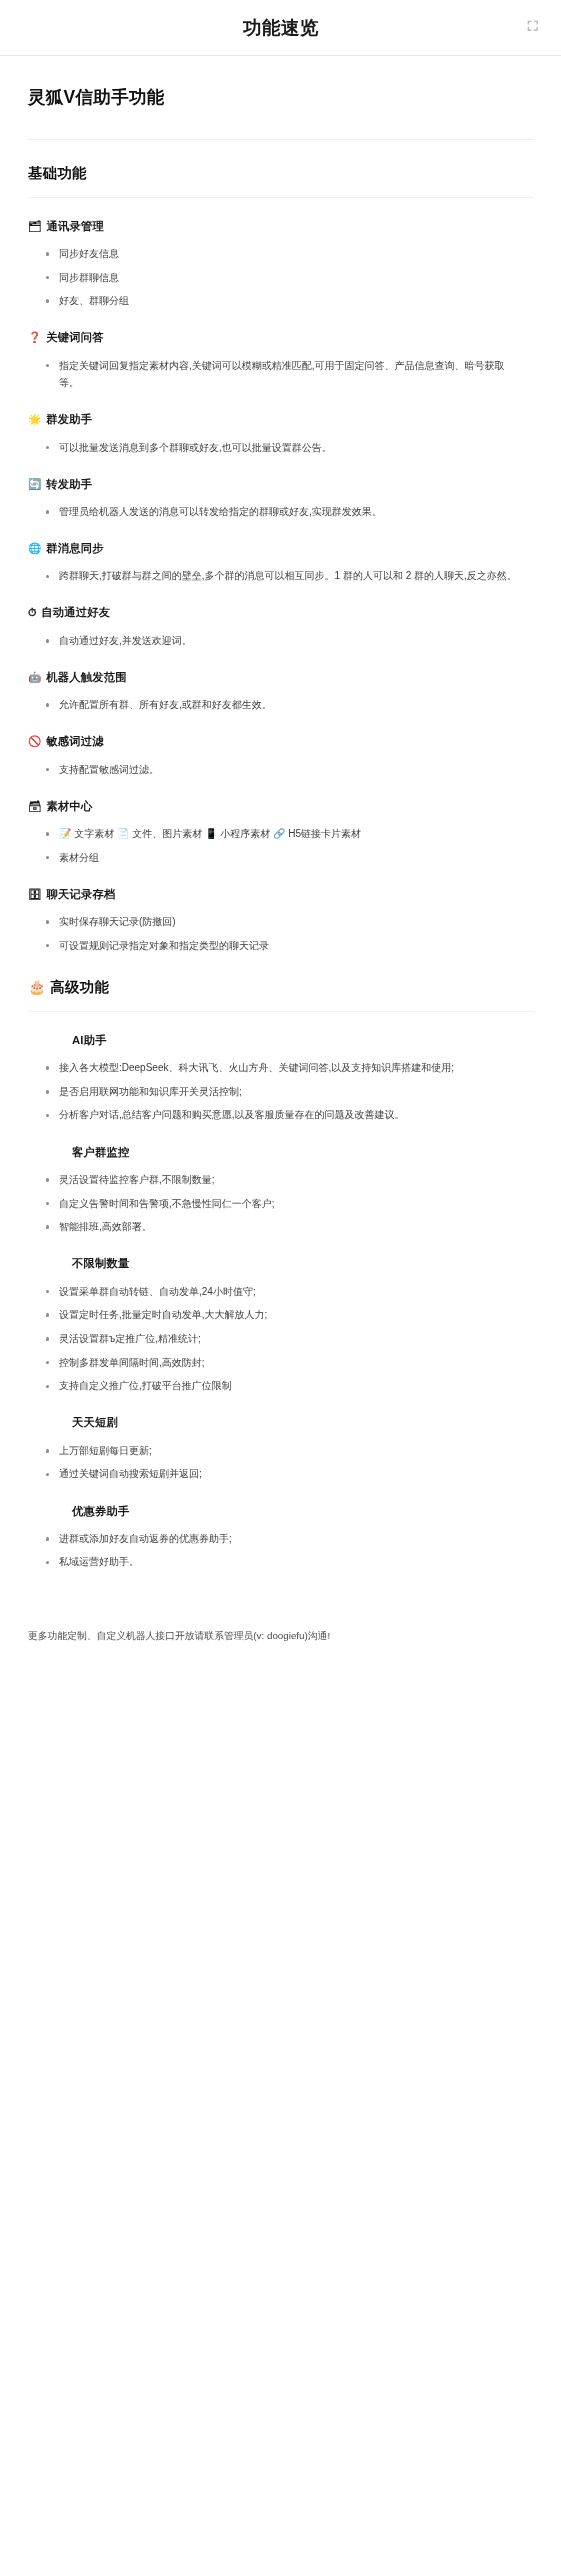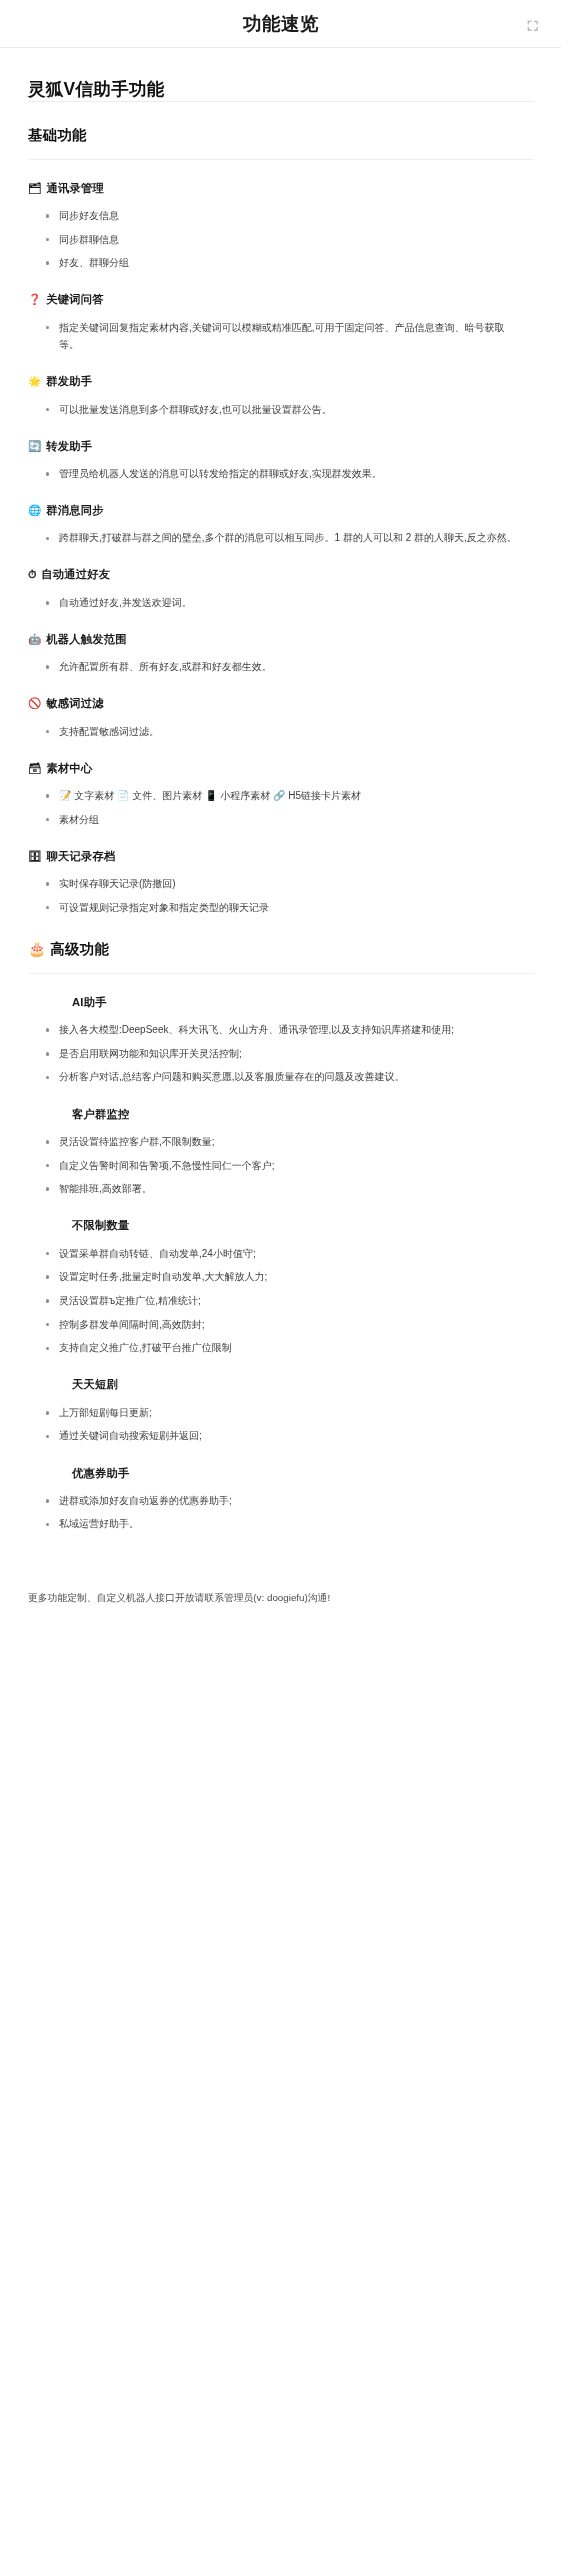--- a/index.html
+++ b/index.html
@@ -16,21 +16,21 @@
   .page {
     width: 562px;
     min-height: 2598px;
     background: #ffffff;
     position: relative;
   }
 
   
   .topbar {
     position: relative;
-    height: 48px;
+    height: 56px;
     border-bottom: 0.5px solid #e8e8e8;
     display: flex;
     align-items: center;
     justify-content: center;
     background: #fff;
   }
   .topbar-title {
     font-size: 18.5px;
     font-weight: 700;
     color: #1a1a1a;
@@ -49,21 +49,21 @@
   
   .content {
     padding: 0 28px 31px 28px;
   }
 
   h1.doc-title {
     font-size: 17.5px;
     font-weight: 700;
     color: #111;
     margin: 29px 0 0 0;
-    padding-bottom: 0;
+    padding-bottom: 30px;
     border-bottom: 0.5px solid #ececec;
     letter-spacing: 0.3px;
   }
 
   h2.sec {
     font-size: 14.4px;
     font-weight: 700;
     color: #111;
     margin: 24px 0 0 0;
     padding-bottom: 14px;
@@ -229,21 +229,21 @@
       <li>实时保存聊天记录(防撤回)</li>
       <li>可设置规则记录指定对象和指定类型的聊天记录</li>
     </ul>
 
     <h2 class="sec with-icon">
       <span class="emoji">🎂</span><span>高级功能</span>
     </h2>
 
     <h3 class="sub plain">AI助手</h3>
     <ul class="bullets">
-      <li>接入各大模型:DeepSeek、科大讯飞、火山方舟、通讯录管理,以及支持知识库搭建和使用;</li>
+      <li>接入各大模型:DeepSeek、科大讯飞、火山方舟、关键词问答,以及支持知识库搭建和使用;</li>
       <li>是否启用联网功能和知识库开关灵活控制;</li>
       <li>分析客户对话,总结客户问题和购买意愿,以及客服质量存在的问题及改善建议。</li>
     </ul>
 
     <h3 class="sub plain">客户群监控</h3>
     <ul class="bullets">
       <li>灵活设置待监控客户群,不限制数量;</li>
       <li>自定义告警时间和告警项,不急慢性同仁一个客户;</li>
       <li>智能排班,高效部署。</li>
     </ul>

